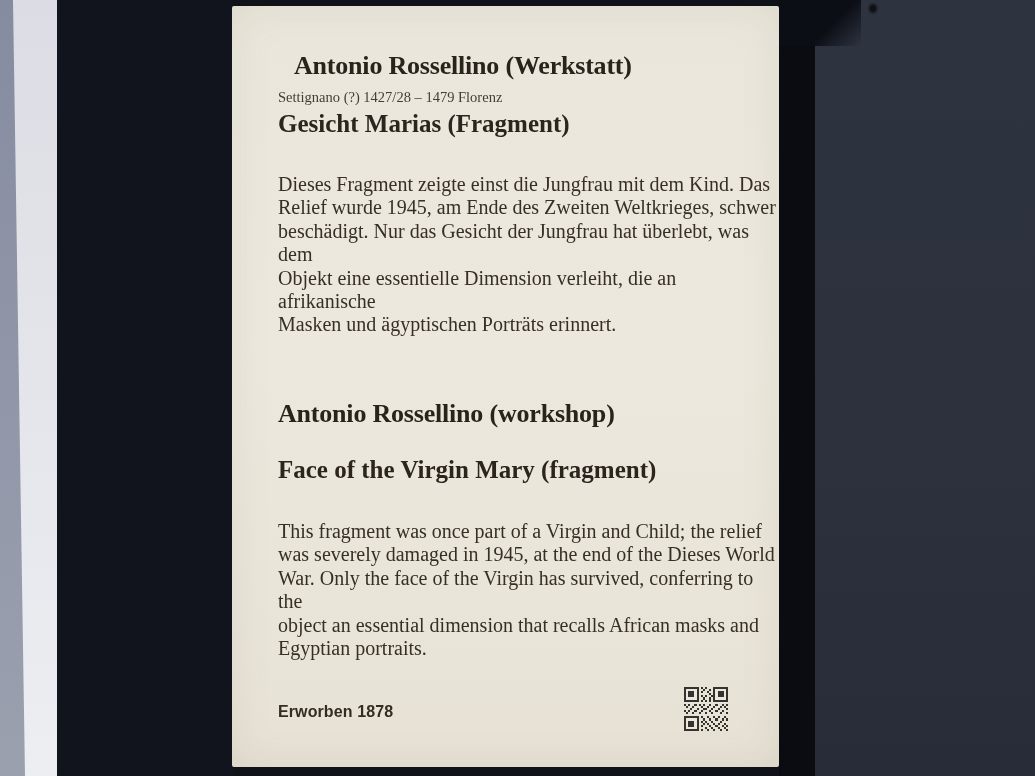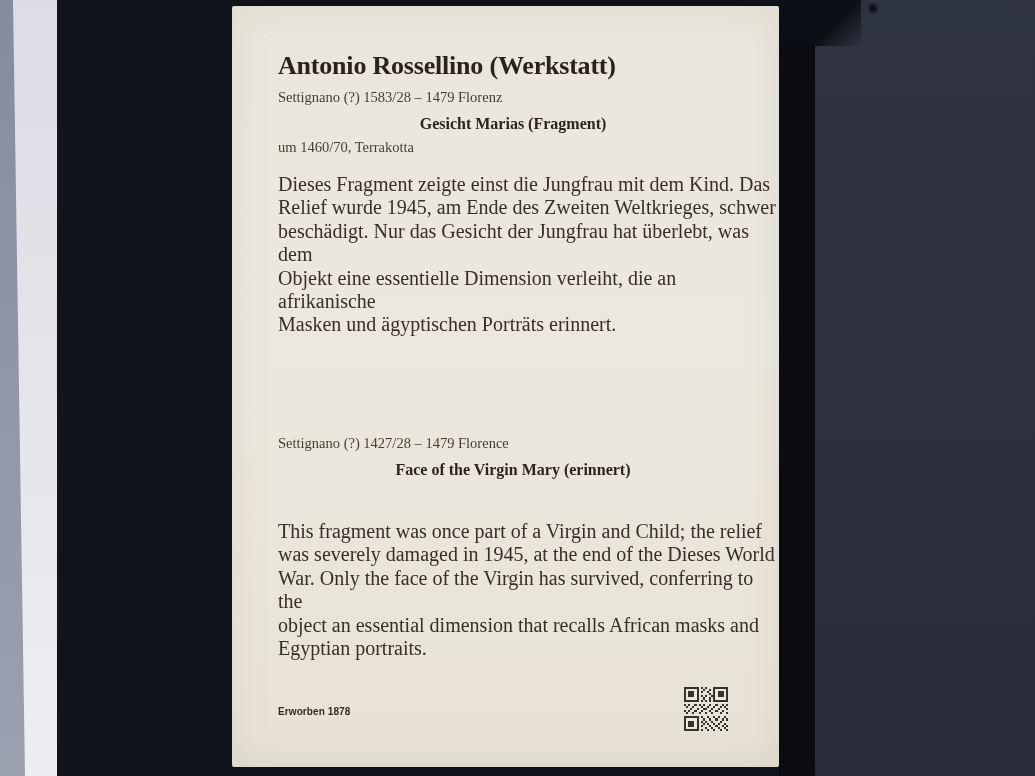--- a/index.html
+++ b/index.html
@@ -58,48 +58,48 @@
     left: 46px; width: 470px;
     font-size: 26px; font-weight: 700; letter-spacing: -0.2px;
     color: #29231c; line-height: 32px;
   }
   .dates {
     left: 46px; width: 470px;
     font-size: 14.5px; color: #453d32; line-height: 18px;
   }
   h2.work-title {
     left: 46px; width: 470px;
-    font-size: 16px; font-weight: 700; color: #2b251e; line-height: 24px; text-align: center;
+    font-size: 25px; font-weight: 700; color: #2b251e; line-height: 24px;
   }
   .details {
     left: 46px; width: 470px;
     font-size: 14.5px; color: #453d32; line-height: 18px;
   }
   p.desc {
     left: 46px; width: 500px;
     font-size: 20px; line-height: 23.4px; color: #372f27;
     white-space: pre-line;
   }
 
-  .artist-de   { top: 44px; }
+  .artist-de   { top: 44px; margin-left: 16px; }
   .dates-de    { top: 82px; }
   .title-de    { top: 106px; }
   .details-de  { top: 132px; }
   .desc-de     { top: 167px; }
 
   .artist-en   { top: 392px; }
   .dates-en    { top: 428px; }
   .title-en    { top: 452px; }
   .details-en  { top: 481px; }
   .desc-en     { top: 514px; }
 
   .footer {
     left: 46px; top: 697px; width: 250px;
     font-family: "Liberation Sans", sans-serif;
-    font-size: 10px; font-weight: 700; color: #2f2a25;
+    font-size: 16px; font-weight: 700; color: #2f2a25;
     line-height: 17.5px; letter-spacing: 0.1px;
   }
   .footer div { position: static; }
 
   .qr {
     left: 452px; top: 680px; width: 44px; height: 46px;
     opacity: 0.88;
   }
 </style>
 </head>
@@ -110,31 +110,30 @@
   <div class="strip-white"></div>
   <div class="wall-dark-left"></div>
   <div class="right-panel"></div>
   <div class="right-shadow-band"></div>
   <div class="corner-patch"></div>
   <div class="wall-dot"></div>
 
   <div class="card">
 
     <h1 class="artist artist-de">Antonio Rossellino (Werkstatt)</h1>
-    <div class="dates dates-de">Settignano (?) 1583/28 – 1479 Florenz</div>
+    <div class="dates dates-de">Settignano (?) 1427/28 – 1479 Florenz</div>
     <h2 class="work-title title-de">Gesicht Marias (Fragment)</h2>
-    <div class="details details-de">um 1460/70, Terrakotta</div>
     <p class="desc desc-de">Dieses Fragment zeigte einst die Jungfrau mit dem Kind. Das
 Relief wurde 1945, am Ende des Zweiten Weltkrieges, schwer
 beschädigt. Nur das Gesicht der Jungfrau hat überlebt, was dem
 Objekt eine essentielle Dimension verleiht, die an afrikanische
 Masken und ägyptischen Porträts erinnert.</p>
 
-    <div class="dates dates-en">Settignano (?) 1427/28 – 1479 Florence</div>
-    <h2 class="work-title title-en">Face of the Virgin Mary (erinnert)</h2>
+    <h1 class="artist artist-en">Antonio Rossellino (workshop)</h1>
+    <h2 class="work-title title-en">Face of the Virgin Mary (fragment)</h2>
     <p class="desc desc-en">This fragment was once part of a Virgin and Child; the relief
 was severely damaged in 1945, at the end of the Dieses World
 War. Only the face of the Virgin has survived, conferring to the
 object an essential dimension that recalls African masks and
 Egyptian portraits.</p>
 
     <div class="footer">
       <div>Erworben 1878</div>
     </div>
 

